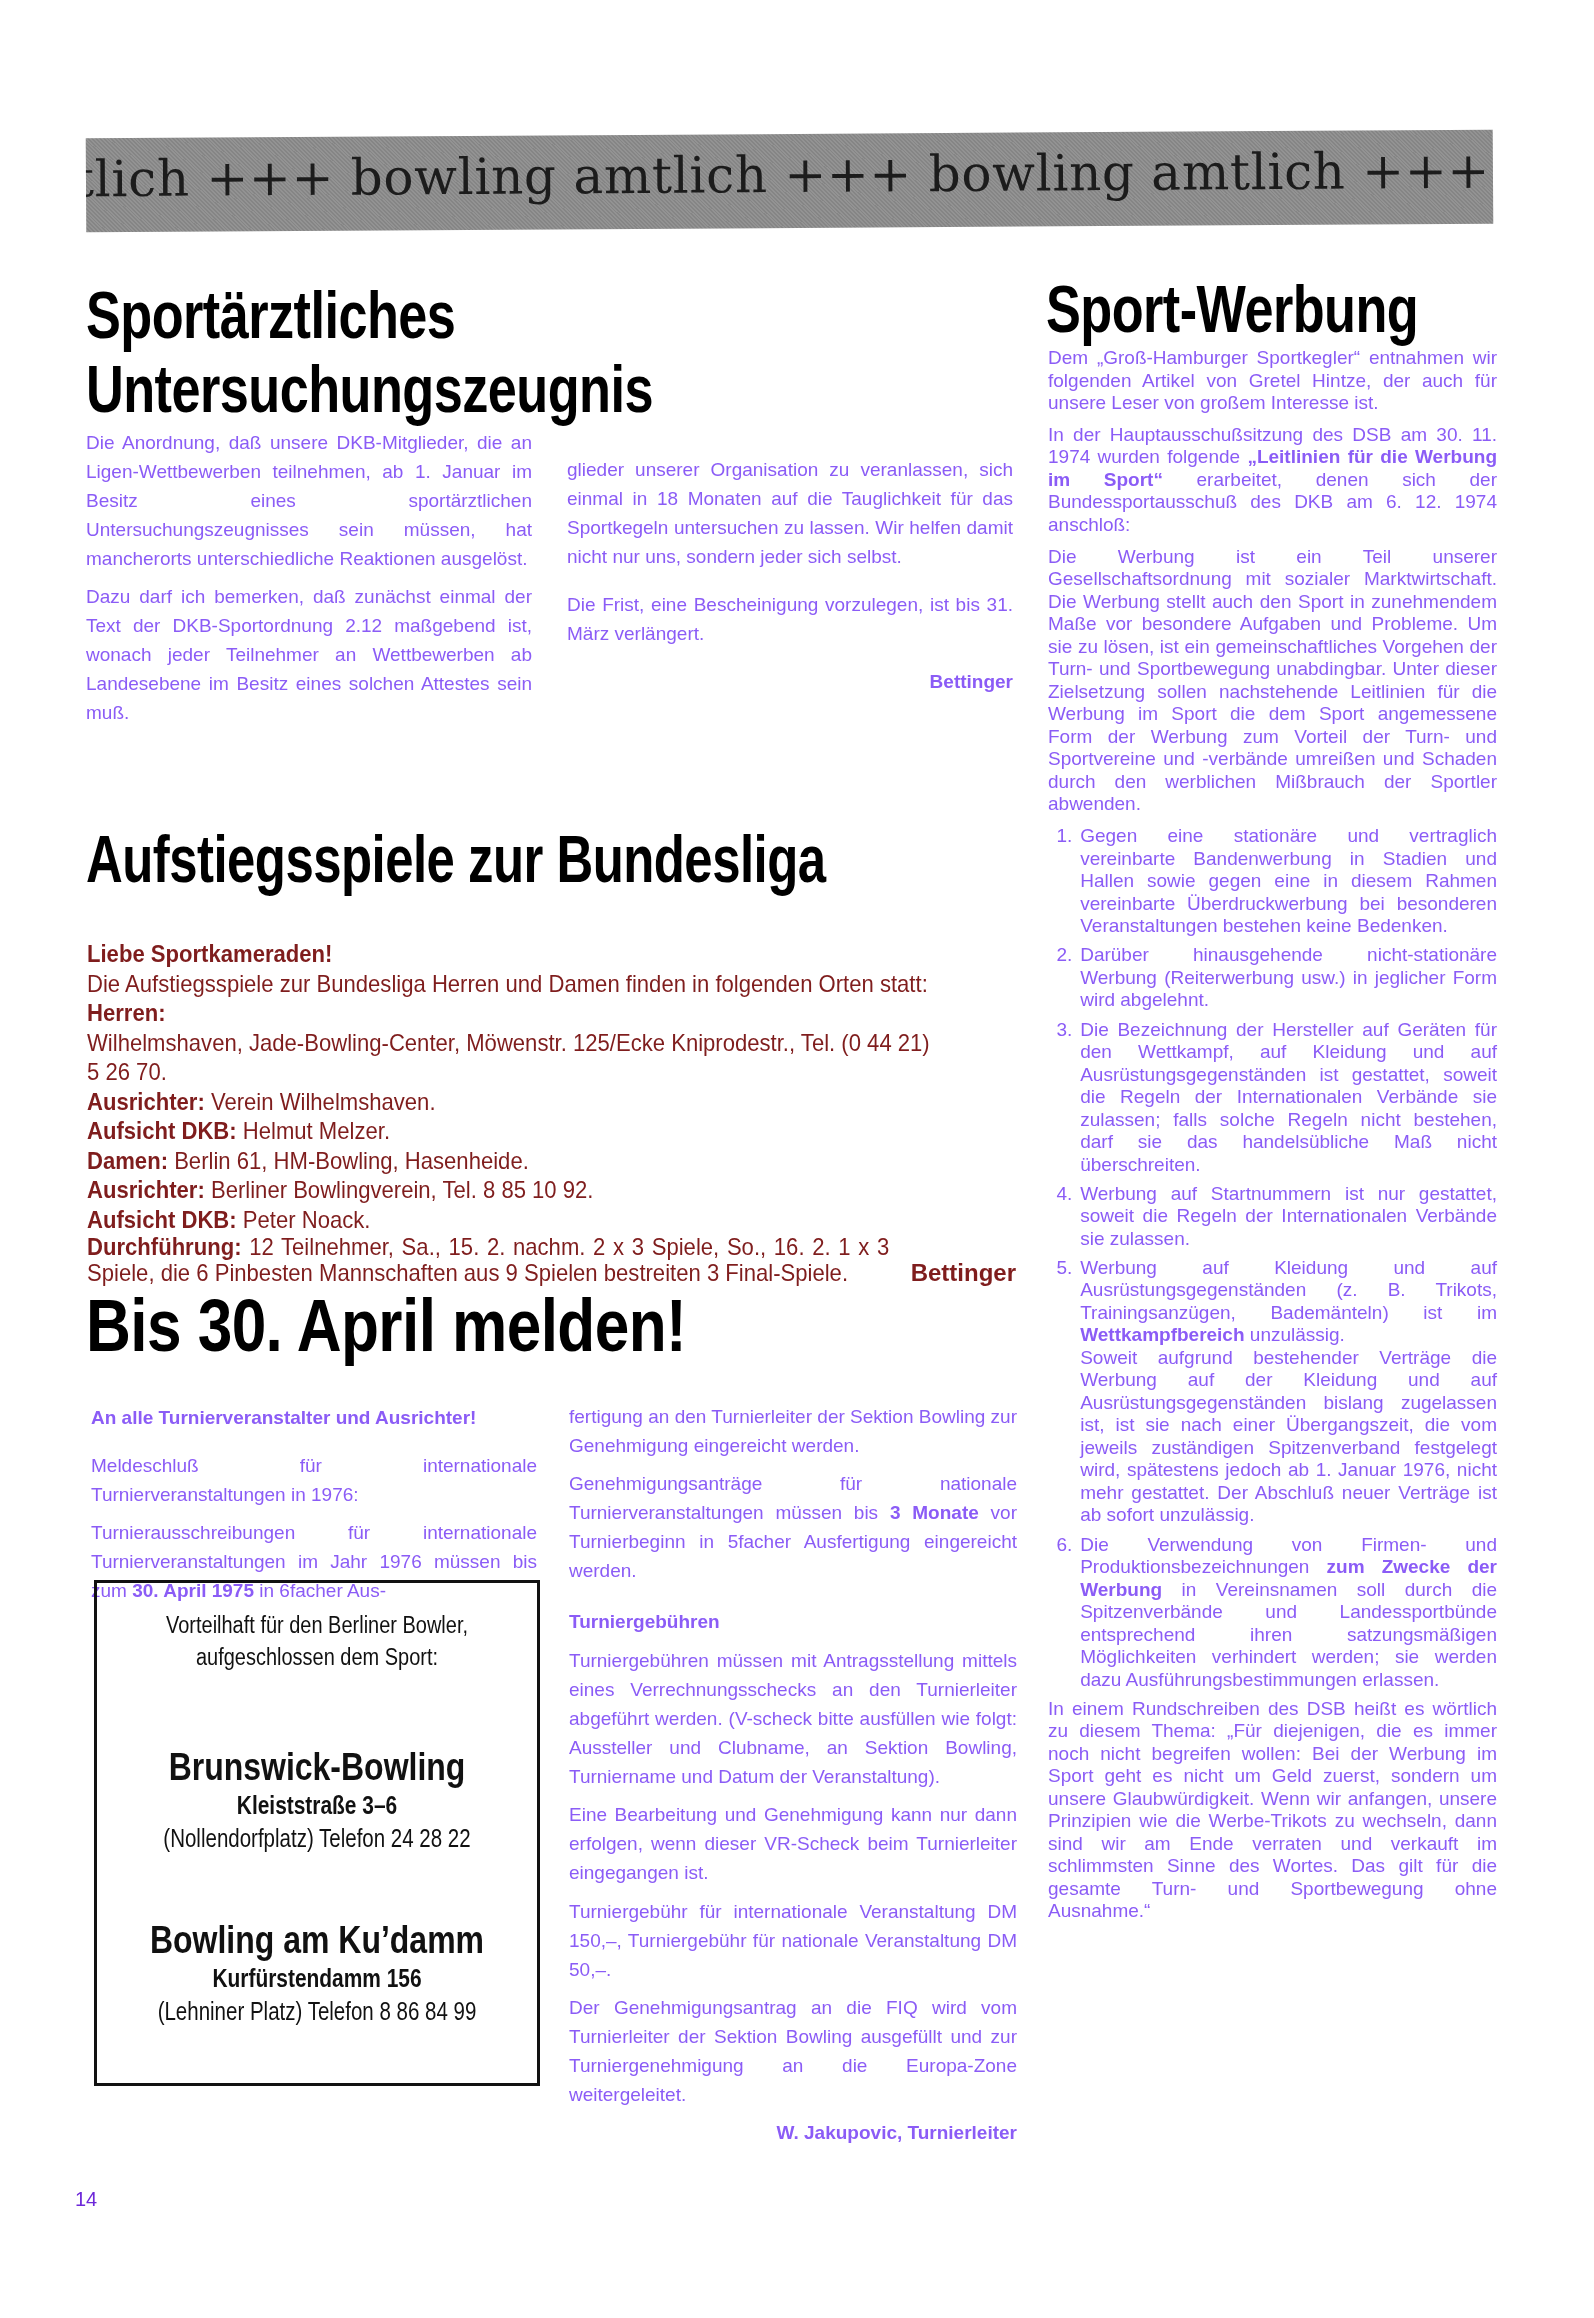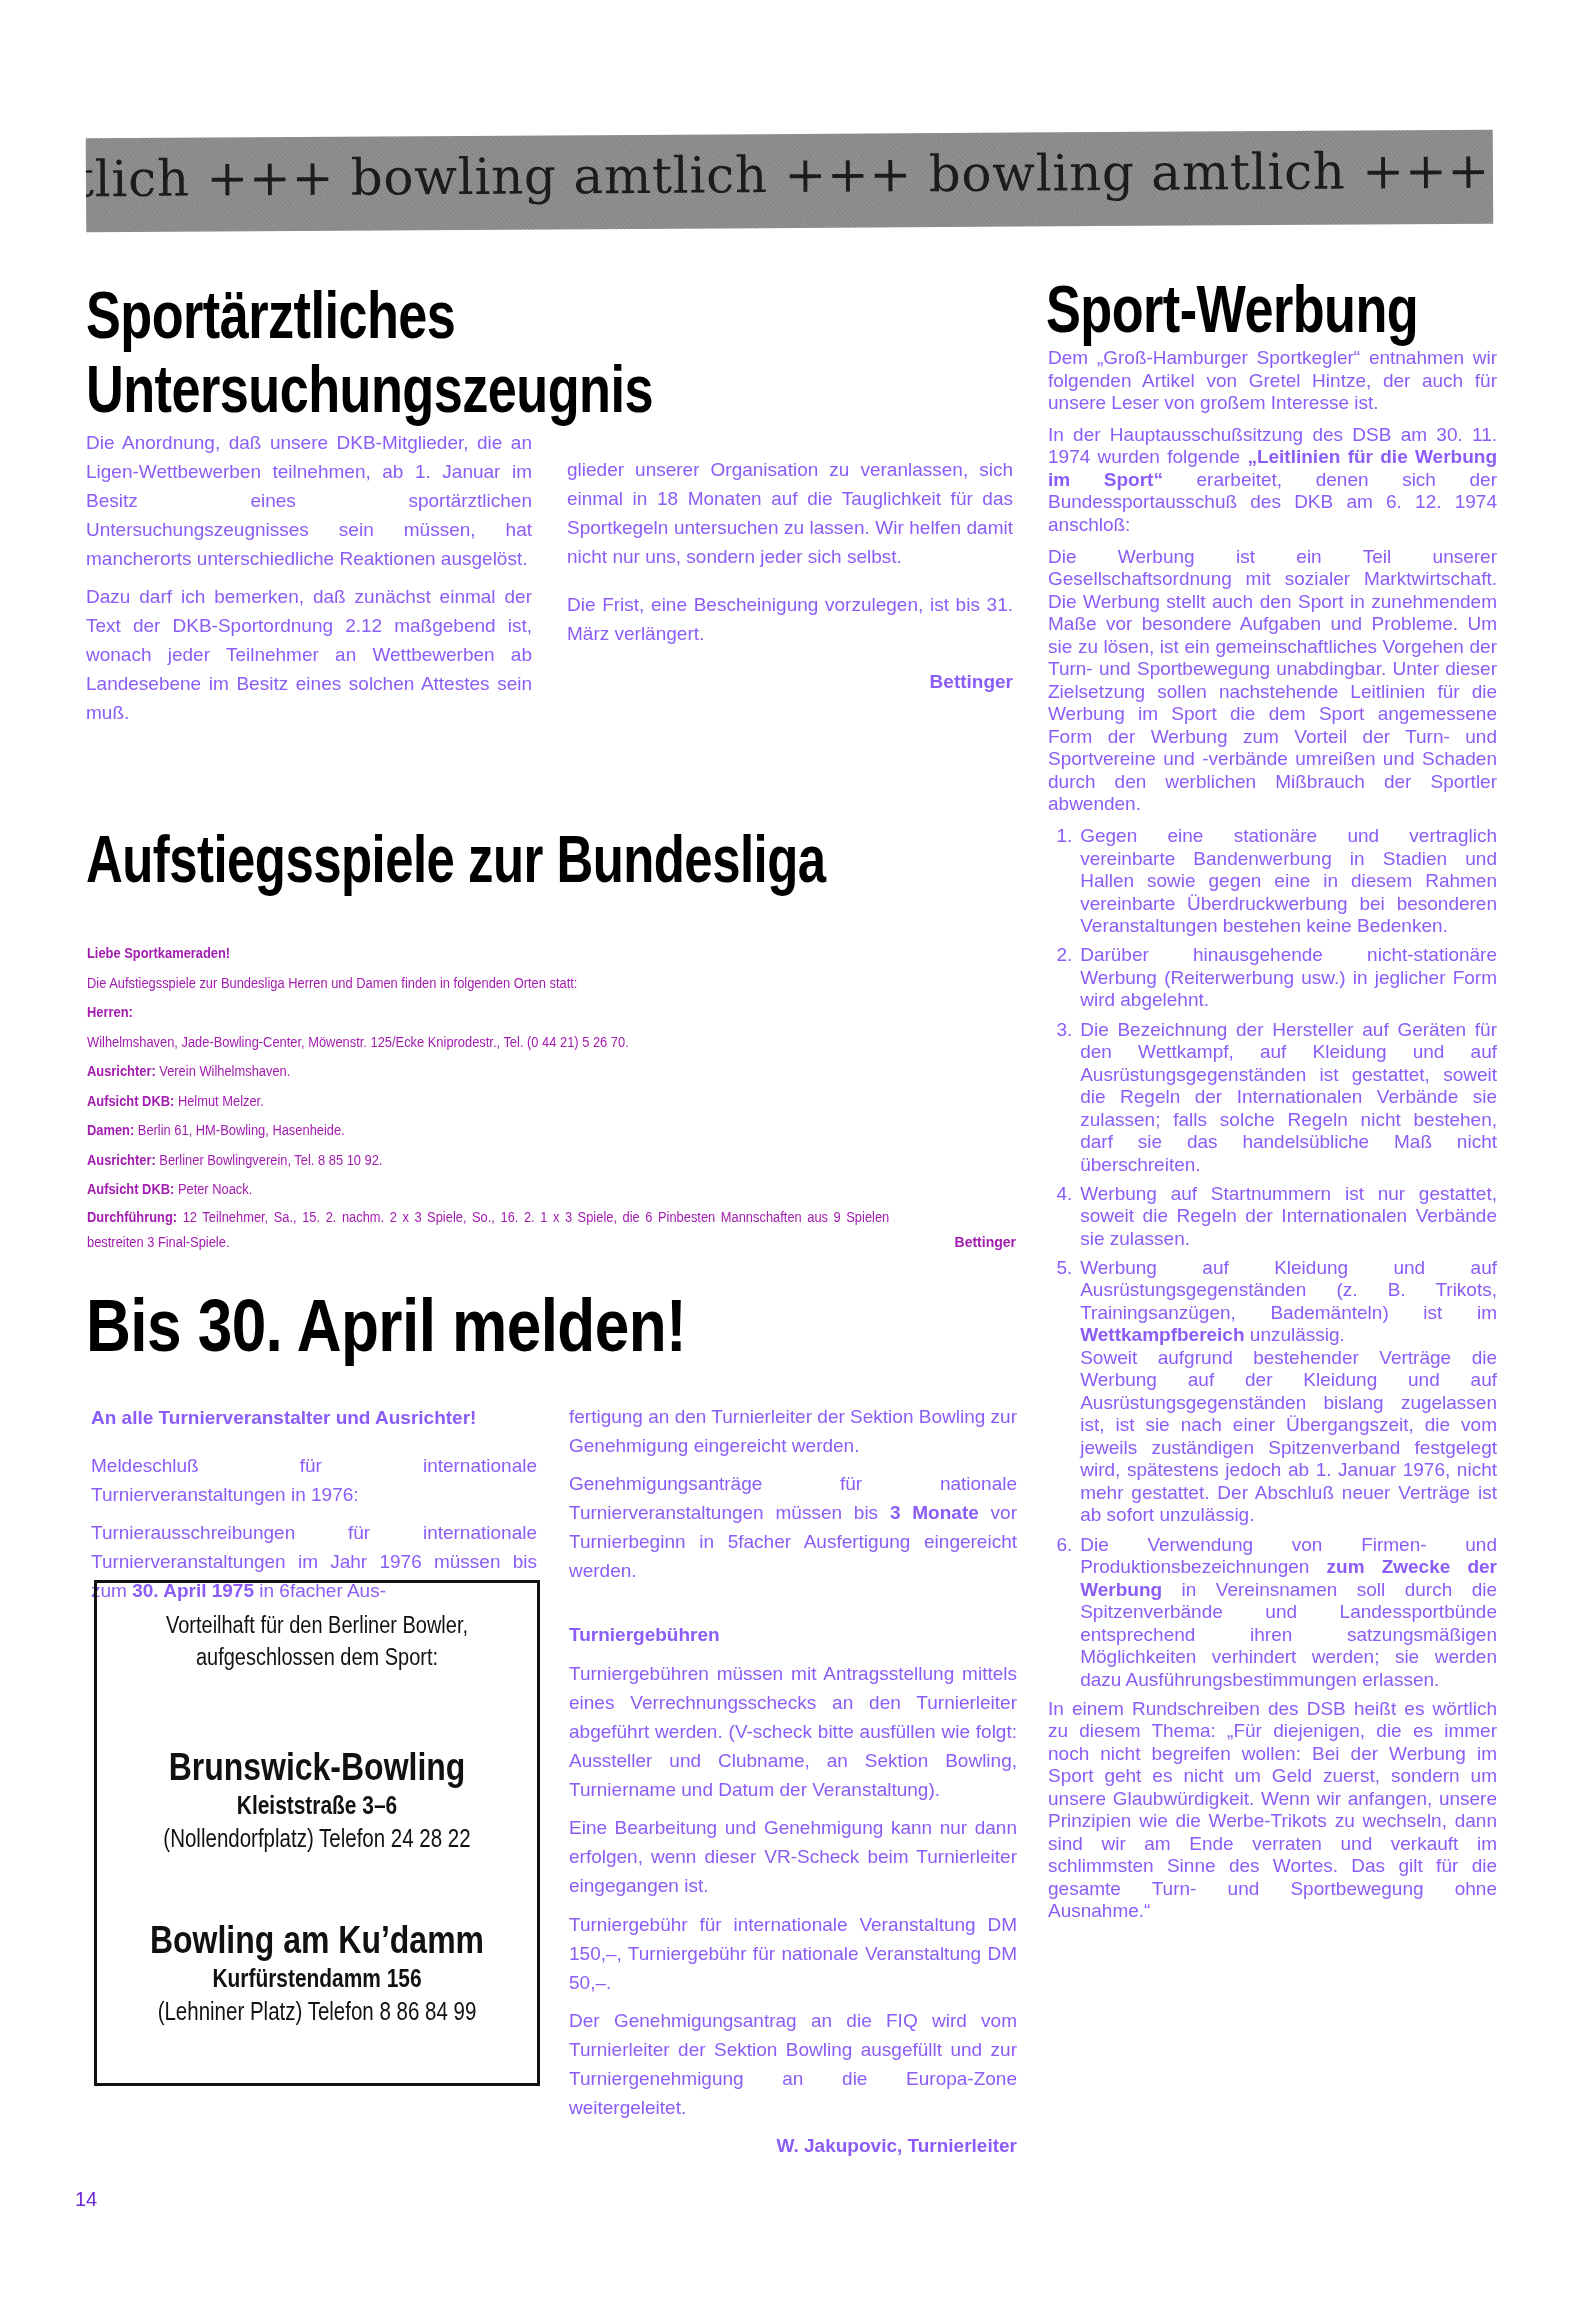--- a/index.html
+++ b/index.html
@@ -26,21 +26,21 @@
     line-height: 29px; text-align: justify; color: #8b5cf6; hyphens: manual;
   }
   .body-text p { margin: 0 0 9.4px 0; }
   .sig { text-align: right; font-weight: bold; }
   .bold { font-weight: bold; }
   ol.rules { margin: 0; padding-left: 29.5px; }
   ol.rules li { margin-bottom: 6.7px; padding-left: 2.7px; }
   ol.rules .cont { margin-top: 0; }
   .notice {
     position: absolute; left: 87px; top: 939px; width: 929px;
-    font-family: "Liberation Sans", sans-serif; font-size: 14px; line-height: 29.5px; color: #a21caf;
+    font-family: "Liberation Sans", sans-serif; font-size: 24px; line-height: 29.5px; color: #7f1d1d;
   }
   .notice .row { margin-bottom: 0; }
   .notice .label { font-weight: bold; }
   .notice .cond { transform: scaleX(0.92); transform-origin: left; display:block; }
   .adbox {
     position: absolute; left: 94px; top: 1580px; width: 446px; height: 506px;
     border: 3.4px solid #111; box-sizing: border-box; text-align: center;
     font-family: "Liberation Sans", sans-serif; color: #111;
   }
   .adbox .intro { font-size: 23.5px; line-height: 32px; margin-top: 25.5px; font-weight: normal; transform: scaleX(0.85); }
@@ -103,21 +103,21 @@
 <div class="body-text" style="left:91px; top:1403px; width:446px;">
   <p class="bold" style="margin-bottom:19px;">An alle Turnierveranstalter und Ausrichter!</p>
   <p>Meldeschluß für internationale Turnierveranstaltungen in 1976:</p>
   <p>
     <span>Turnierausschreibungen für internationale Turnierveranstaltungen im Jahr 1976 müssen bis zum </span><span class="bold">30. April 1975</span><span> in 6facher Aus-</span>
   </p>
 </div>
 
 <div class="body-text" style="left:569px; top:1402px; width:448px;">
   <p>fertigung an den Turnierleiter der Sektion Bowling zur Genehmigung eingereicht werden.</p>
-  <p style="margin-bottom:35px;">
+  <p style="margin-bottom:22px;">
     <span>Genehmigungsanträge für nationale Turnierveranstaltungen müssen bis </span><span class="bold">3 Monate</span><span> vor Turnierbeginn in 5facher Ausfertigung eingereicht werden.</span>
   </p>
   <p class="bold">Turniergebühren</p>
   <p>Turniergebühren müssen mit Antragsstellung mittels eines Verrechnungsschecks an den Turnierleiter abgeführt werden. (V-scheck bitte ausfüllen wie folgt: Aussteller und Clubname, an Sektion Bowling, Turniername und Datum der Veranstaltung).</p>
   <p>Eine Bearbeitung und Genehmigung kann nur dann erfolgen, wenn dieser VR-Scheck beim Turnierleiter eingegangen ist.</p>
   <p>Turniergebühr für internationale Veranstaltung DM 150,–, Turniergebühr für nationale Veranstaltung DM 50,–.</p>
   <p>Der Genehmigungsantrag an die FIQ wird vom Turnierleiter der Sektion Bowling ausgefüllt und zur Turniergenehmigung an die Europa-Zone weitergeleitet.</p>
   <p class="sig">W. Jakupovic, Turnierleiter</p>
 </div>
 

